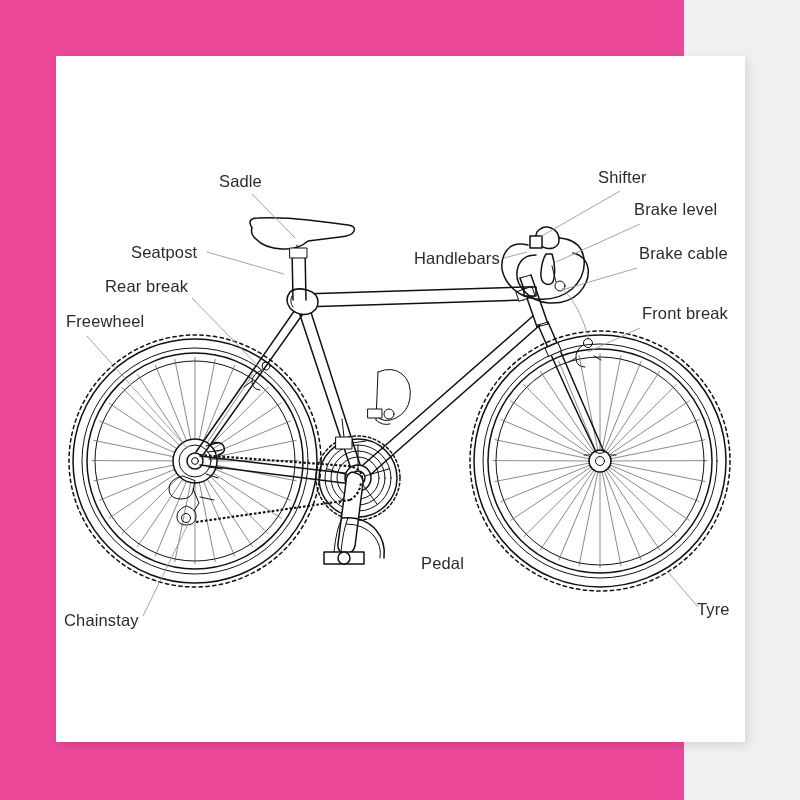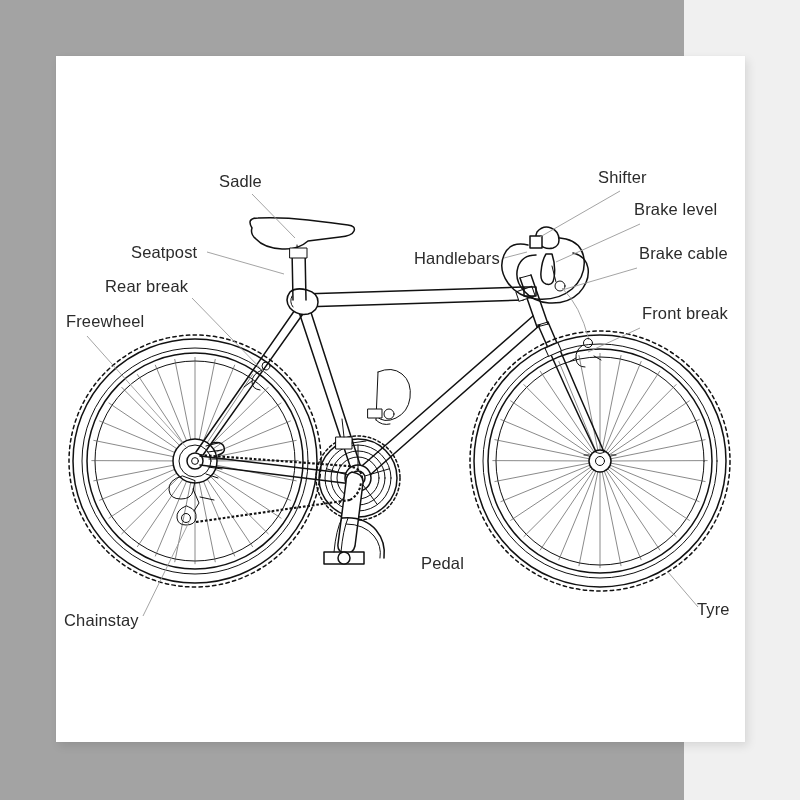--- a/index.html
+++ b/index.html
@@ -9,21 +9,21 @@
     width: 800px;
     height: 800px;
     overflow: hidden;
     background: #f0f0f0;
     font-family: "Liberation Sans", sans-serif;
   }
   #stage {
     position: relative;
     width: 684px;
     height: 800px;
-    background: #a3a3a3;
+    background: #ec4899;
   }
   #poster {
     position: absolute;
     left: 56px;
     top: 56px;
     width: 689px;
     height: 686px;
     background: #ffffff;
     box-shadow: 3px 4px 9px rgba(0,0,0,0.10), 0 0 1px rgba(0,0,0,0.06);
   }

